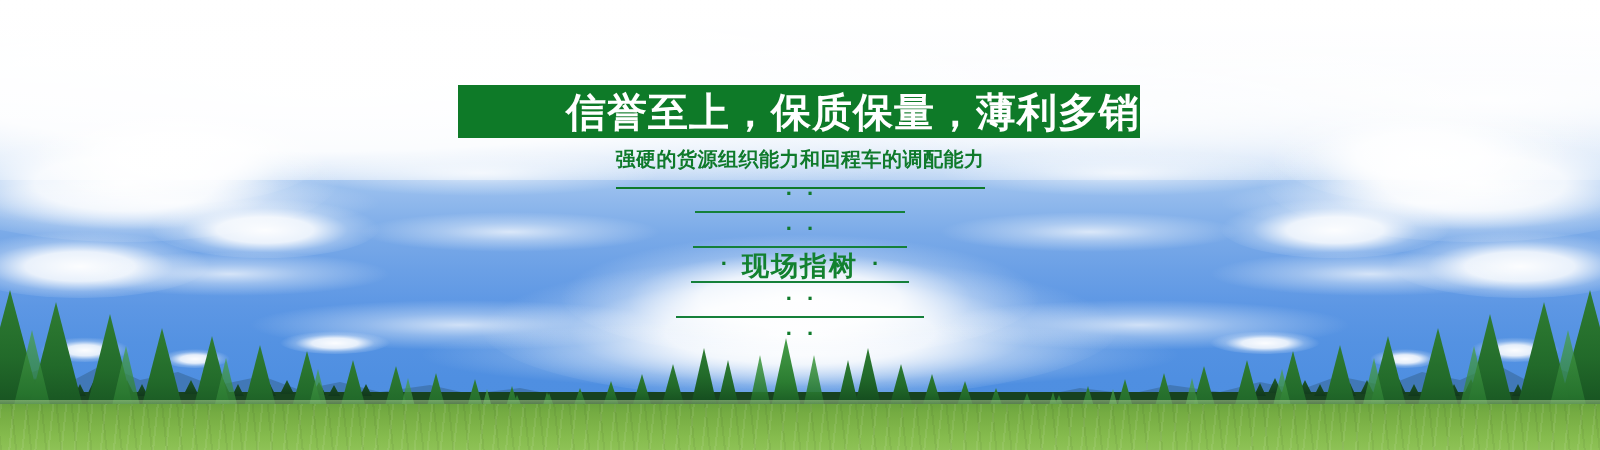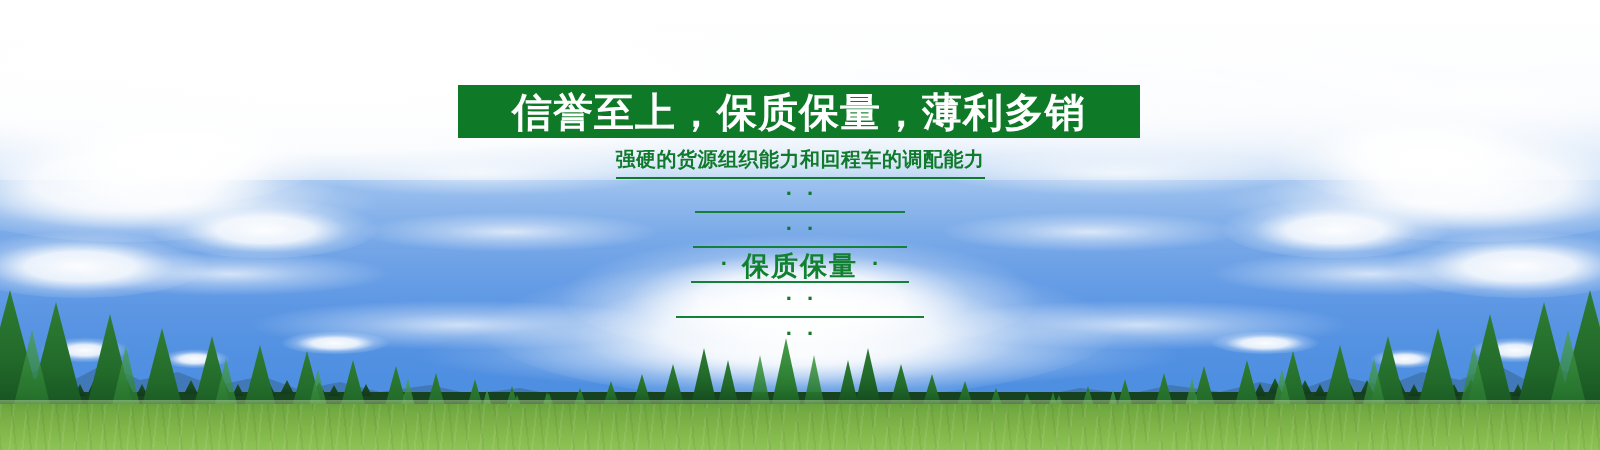--- a/index.html
+++ b/index.html
@@ -84,21 +84,21 @@
   }
 
   
   .content{position:absolute;left:0;top:0;width:1600px;height:450px;}
 
   .headline-bar{
     position:absolute;
     left:458px;top:85px;
     width:682px;height:53px;
     background:#0e7a28;
-    display:flex;align-items:center;justify-content:center;
+    display:flex;align-items:center;justify-content:flex-end;
   }
   .headline-text{
     color:#ffffff;
     font-size:40px;
     font-weight:bold;
     letter-spacing:1px;
     line-height:1;
     white-space:nowrap;
     font-family:"DejaVu Sans","Liberation Sans",sans-serif;
   }
@@ -108,21 +108,21 @@
     left:0;top:146px;width:1600px;
     text-align:center;
   }
   .subtitle span{
     display:inline-block;
     color:#0f7a2b;
     font-size:20px;
     font-weight:bold;
     letter-spacing:.5px;
     border-bottom:2px solid #0f7a2b;
-    padding-bottom:4px;
+    padding-bottom:14px;
     font-family:"DejaVu Sans","Liberation Sans",sans-serif;
   }
 
   .feature-list{
     position:absolute;
     left:0;top:178px;width:1600px;
   }
   .feature-row{
     position:relative;
     width:1600px;
@@ -351,21 +351,21 @@
       </div>
 
       <div class="feature-row">
         <span class="dot">·</span>
         <span class="dot">·</span>
         <span class="rule" style="width:214px;"></span>
       </div>
 
       <div class="feature-row">
         <span class="dot">·</span>
-        <span class="feature-label">保质保量</span>
+        <span class="feature-label">现场指树</span>
         <span class="dot">·</span>
         <span class="rule" style="width:218px;"></span>
       </div>
 
       <div class="feature-row">
         <span class="dot">·</span>
         <span class="dot">·</span>
         <span class="rule" style="width:248px;"></span>
       </div>
 

